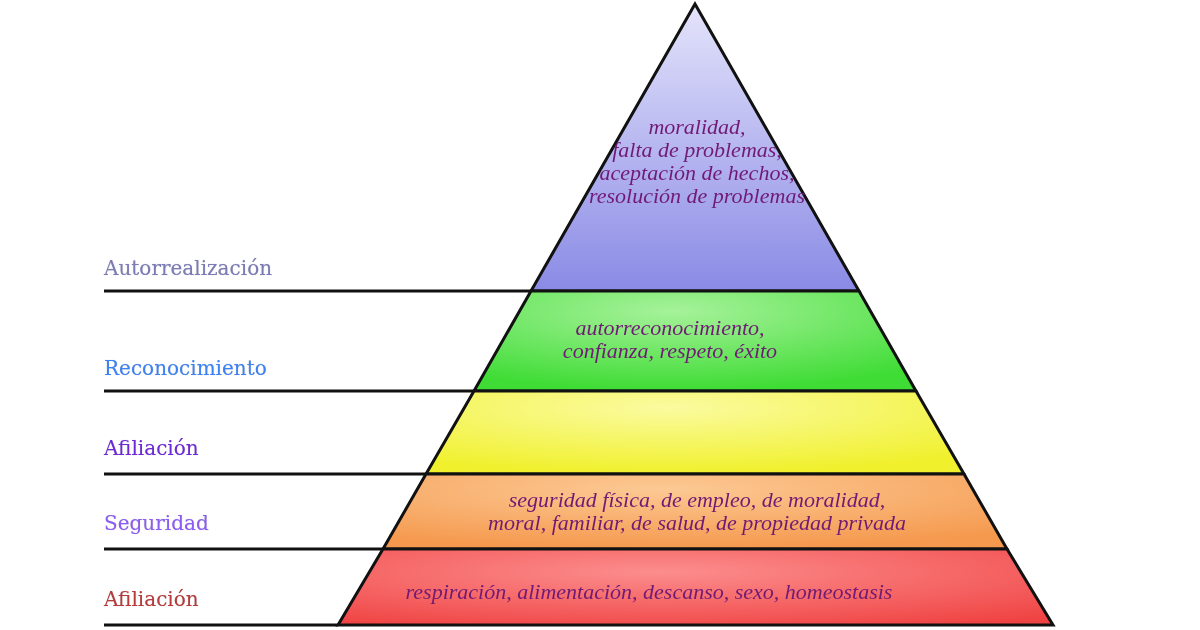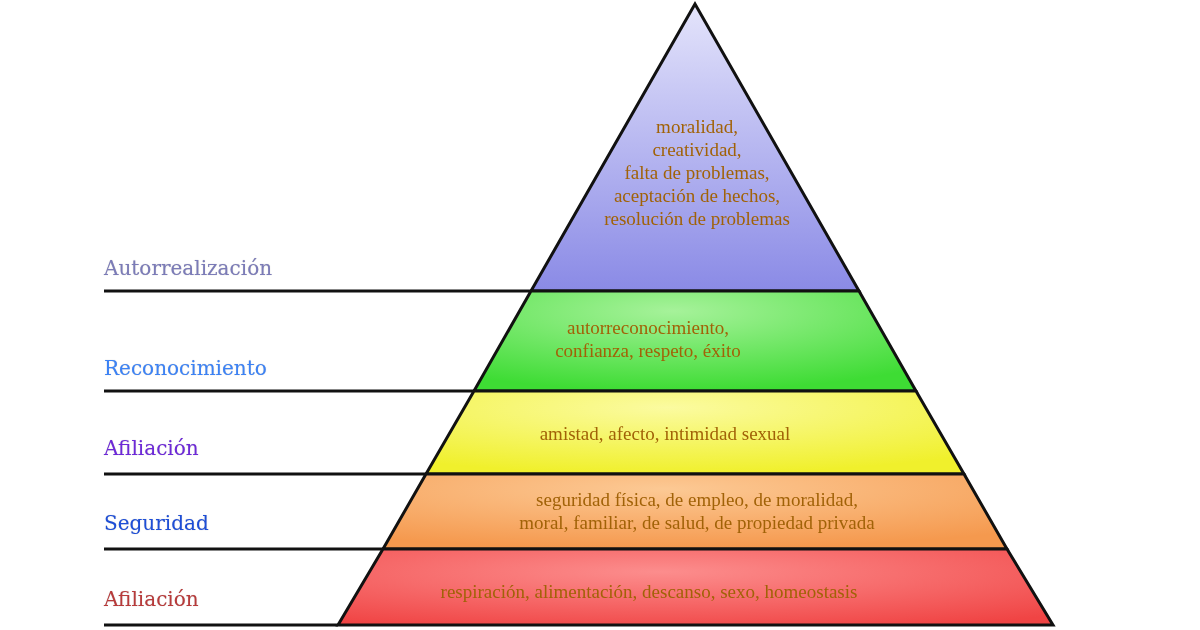--- a/index.html
+++ b/index.html
@@ -4,24 +4,25 @@
   <style>
     html, body { margin: 0; padding: 0; background: #ffffff; }
     body { width: 1200px; height: 630px; position: relative; overflow: hidden; font-family: "DejaVu Serif", "Liberation Serif", serif; }
     #diagram { position: absolute; left: 0; top: 0; width: 1200px; height: 630px; }
     .level-label {
       position: absolute; left: 104px; font-family: "DejaVu Serif", serif;
       font-size: 20px; line-height: 1; white-space: nowrap;
       text-shadow: 0 0 1px rgba(0,0,0,0.25);
     }
     .level-text {
-      position: absolute; text-align: center; color: #a16207;
+      position: absolute; text-align: center; color: #701a75;
       font-family: "Liberation Serif", "DejaVu Serif", serif;
-      font-size: 19px; line-height: 23px; white-space: nowrap;
+      font-size: 22px; line-height: 23px; white-space: nowrap;
       transform: translateX(-50%);
+      font-style: italic;
     }
   </style>
 </head>
 <body>
 
 <div id="diagram">
   <svg width="1200" height="630" viewBox="0 0 1200 630" xmlns="http://www.w3.org/2000/svg">
     <defs>
       <linearGradient id="g0" x1="0" y1="0" x2="0" y2="1">
         <stop offset="0" id="g0a" stop-color="#e4e4fb"></stop>
@@ -59,37 +60,33 @@
     <line x1="104" y1="391" x2="474" y2="391" stroke="#111" stroke-width="3"></line>
     <line x1="104" y1="474" x2="426" y2="474" stroke="#111" stroke-width="3"></line>
     <line x1="104" y1="549" x2="383" y2="549" stroke="#111" stroke-width="3"></line>
     <line x1="104" y1="625" x2="338" y2="625" stroke="#111" stroke-width="3"></line>
   </svg>
 
   
   <div class="level-label" style="top: 258px; color: rgb(123, 123, 184);" id="lbl0">Autorrealización</div>
   <div class="level-label" style="top: 358px; color: #3b82f6;" id="lbl1">Reconocimiento</div>
   <div class="level-label" style="top: 438px; color: #6d28d9;" id="lbl2">Afiliación</div>
-  <div class="level-label" style="top: 513px; color: #1d4ed8;" id="lbl3">Seguridad</div>
+  <div class="level-label" style="top: 513px; color: #8b5cf6;" id="lbl3">Seguridad</div>
   <div class="level-label" style="top: 589px; color: rgb(184, 58, 58);" id="lbl4">Afiliación</div>
 
   
   <div class="level-text" style="left:697px; top:115px;">
     <div>moralidad,</div>
-    <div>creatividad,</div>
     <div>falta de problemas,</div>
     <div>aceptación de hechos,</div>
     <div>resolución de problemas</div>
   </div>
-  <div class="level-text" style="left:648px; top:316px;text-align:center;">
+  <div class="level-text" style="left:670px; top:316px;text-align:center;">
     <div>autorreconocimiento,</div>
     <div>confianza, respeto, éxito</div>
-  </div>
-  <div class="level-text" style="left:665px; top:422px;">
-    <div>amistad, afecto, intimidad sexual</div>
   </div>
   <div class="level-text" style="left:697px; top:488px;">
     <div>seguridad física, de empleo, de moralidad,</div>
     <div>moral, familiar, de salud, de propiedad privada</div>
   </div>
   <div class="level-text" style="left:649px; top:580px;">
     <div>respiración, alimentación, descanso, sexo, homeostasis</div>
   </div>
 </div>
 

